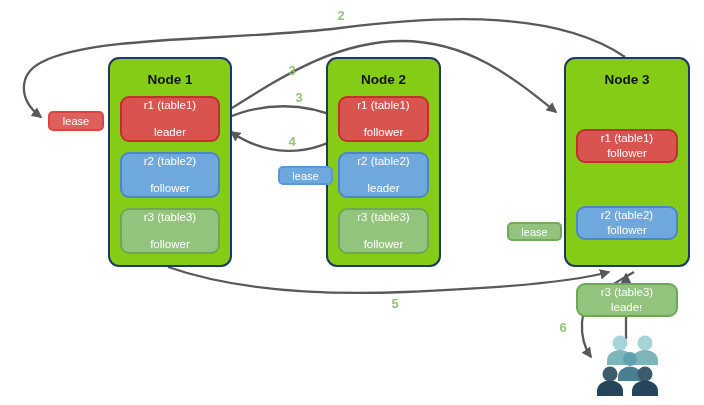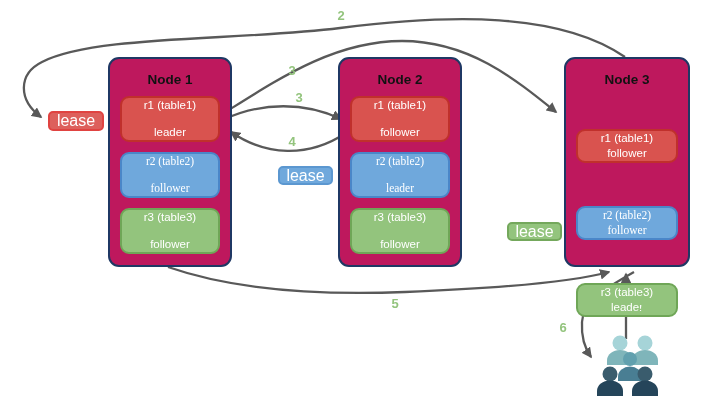--- a/index.html
+++ b/index.html
@@ -3,39 +3,39 @@
 <meta charset="utf-8">
 <style>
   html,body{margin:0;padding:0;background:#ffffff;}
   #canvas{
     position:relative;width:704px;height:405px;background:#ffffff;overflow:hidden;
     font-family:"Liberation Sans","DejaVu Sans",sans-serif;
   }
   #arrow-layer{position:absolute;left:0;top:0;width:704px;height:405px;z-index:1;}
   .node{
     position:absolute;top:57px;height:210px;box-sizing:border-box;
-    background:#be185d;border:2px solid #1f3864;border-radius:11px;
+    background:#84cc16;border:2px solid #1f3864;border-radius:11px;
     display:flex;flex-direction:column;align-items:center;z-index:2;
   }
   .node-title{
     margin-top:13px;margin-bottom:9px;font-size:13.5px;font-weight:bold;color:#121212;
   }
   .replica{
     width:calc(100% - 20px);height:46px;border-radius:9px;box-sizing:border-box;
     display:flex;flex-direction:column;align-items:center;justify-content:space-between;
     color:#ffffff;font-size:11.5px;line-height:1.3;text-align:center;
     margin-bottom:10px;border:2px solid transparent;
   }
   .replica.red{background:#d9534f;border-color:#c0302c;}
-  .replica.blue{background:#6fa8dc;border-color:#4a86c8;font-family:Liberation Serif, serif;}
+  .replica.blue{background:#6fa8dc;border-color:#4a86c8;}
   .replica.green{background:#93c47d;border-color:#6fa657;}
   .lease{
     position:absolute;box-sizing:border-box;border-radius:5px;z-index:2;
     display:flex;align-items:center;justify-content:center;
-    color:#ffffff;font-size:16px;
+    color:#ffffff;font-size:11px;
   }
   .lease.red{background:#dd605c;border:2px solid #e04341;}
   .lease.blue{background:#6fa8dc;border:2px solid #5b97d0;}
   .lease.green{background:#93c47d;border:2px solid #74a85c;}
   .step{
     position:absolute;z-index:3;width:16px;text-align:center;
     font-size:13px;font-weight:bold;color:#93c47d;
   }
   #clients{position:absolute;left:594px;top:331px;z-index:2;}
   .p-light-h{fill:#a6d4d8;} .p-light-b{fill:#7fb5ba;}
@@ -73,21 +73,21 @@
     <div class="replica blue">
       <span>r2 (table2)</span>
       <span>follower</span>
     </div>
     <div class="replica green">
       <span>r3 (table3)</span>
       <span>follower</span>
     </div>
   </div>
 
-  <div class="node" style="left:338px;width:124px;">
+  <div class="node" style="left:326px;width:115px;">
     <div class="node-title">Node 2</div>
     <div class="replica red">
       <span>r1 (table1)</span>
       <span>follower</span>
     </div>
     <div class="replica blue">
       <span>r2 (table2)</span>
       <span>leader</span>
     </div>
     <div class="replica green">

